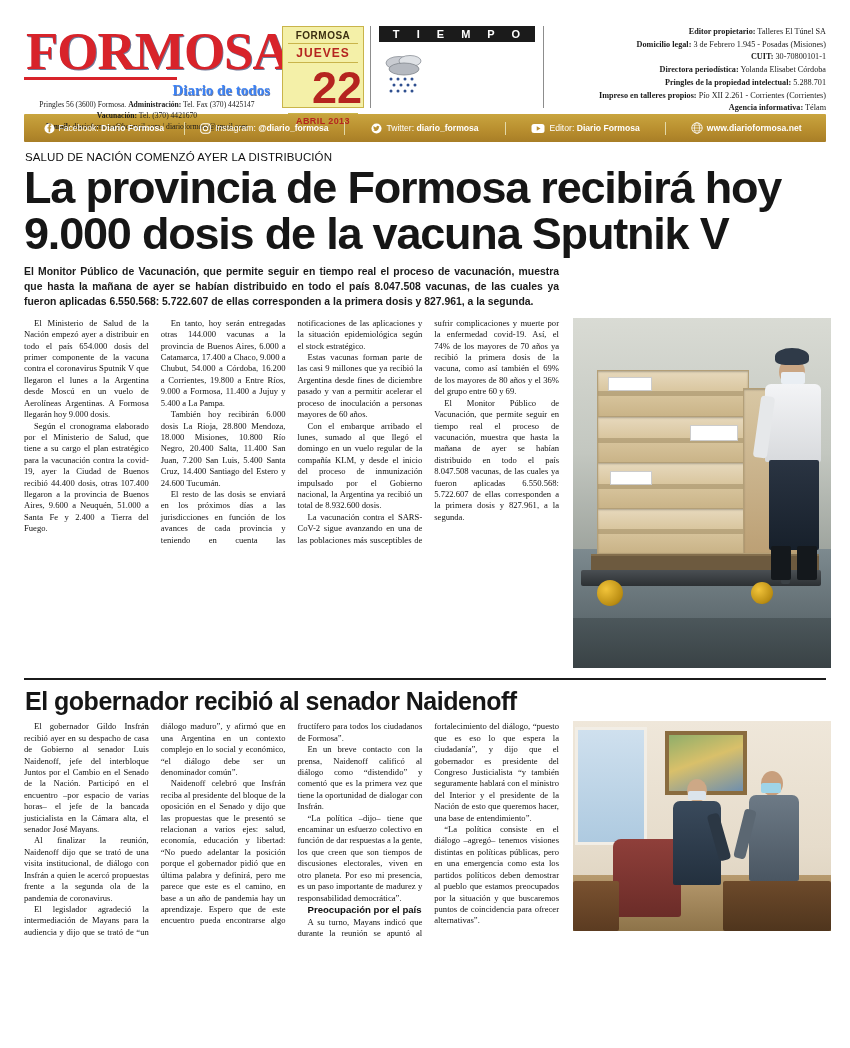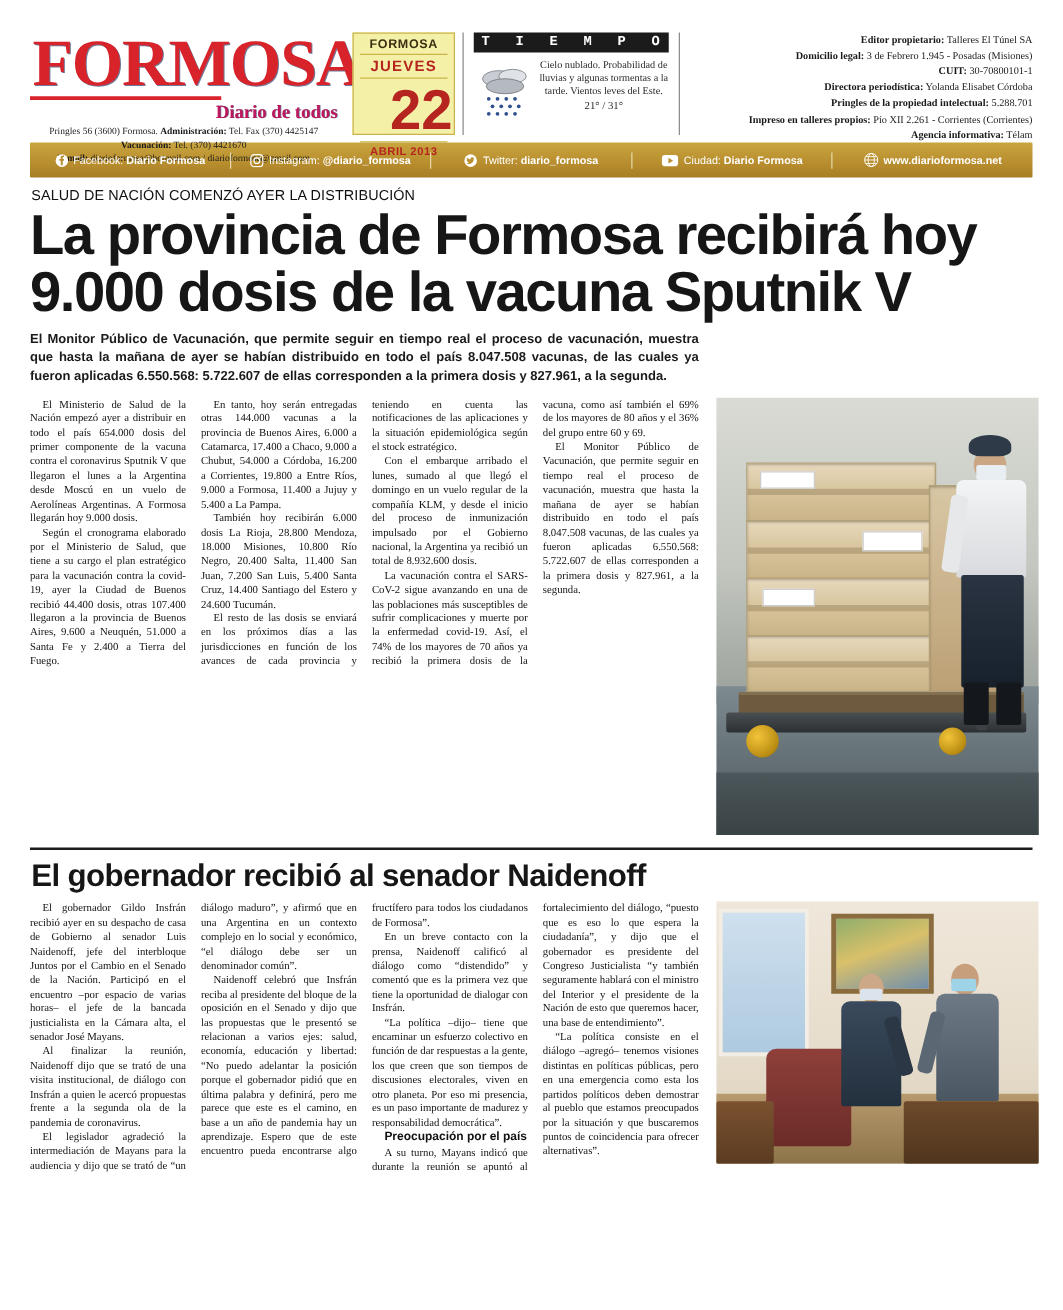--- a/index.html
+++ b/index.html
@@ -47,21 +47,21 @@
     letter-spacing: -1px;
     text-shadow: 0.8px 0.8px 0 #6f7b9b;
     margin: 0;
     padding-left: 2px;
   }
   .logo-sub {
     text-align: right;
     font-family: "Liberation Serif", serif;
     font-weight: bold;
     font-size: 15px;
-    color: #be185d;
+    color: #3b82f6;
     margin-top: -2px;
     letter-spacing: 0px;
     text-shadow: 0.6px 0.6px 0 #6f7b9b;
   }
   .logo-rule {
     height: 3px;
     background: #d8232a;
     margin: 1px 0 4px 0;
     width: 62%;
   }
@@ -121,21 +121,21 @@
     flex: 0 0 174px;
     width: 174px;
     border-left: 1px solid #8d8d8d;
     border-right: 1px solid #8d8d8d;
     padding: 0 8px;
     box-sizing: border-box;
   }
   .w-title {
     background: #1b1b1b;
     color: #fff;
-    font-family: Liberation Mono, monospace;
+    font-family: Liberation Sans, sans-serif;
     font-weight: bold;
     font-size: 11px;
     letter-spacing: 7px;
     text-align: center;
     padding: 2px 0 2px 6px;
   }
   .w-body { display: flex; margin-top: 5px; }
   .w-icon { flex: 0 0 52px; width: 52px; }
   .w-text {
     flex: 1;
@@ -437,24 +437,20 @@
                 <circle cx="22" cy="38" r="1.5"></circle>
               <circle cx="29" cy="38" r="1.5"></circle>
                 <circle cx="36" cy="38" r="1.5"></circle>
               <circle cx="12" cy="44" r="1.5"></circle>
                 <circle cx="19" cy="44" r="1.5"></circle>
               <circle cx="26" cy="44" r="1.5"></circle>
                 <circle cx="33" cy="44" r="1.5"></circle>
             </g>
           </svg>
         </div>
-        <div class="w-text">
-          <span>Cielo nublado. Probabilidad de lluvias y algunas tormentas a la tarde. Vientos leves del Este.</span>
-          <div class="w-temp">21° / 31°</div>
-        </div>
       </div>
     </div>
 
     <div class="mh-info">
       <div><b>Editor propietario:</b><span> Talleres El Túnel SA</span></div>
       <div><b>Domicilio legal:</b><span> 3 de Febrero 1.945 - Posadas (Misiones)</span></div>
       <div><b>CUIT:</b><span> 30-70800101-1</span></div>
       <div><b>Directora periodística:</b><span> Yolanda Elisabet Córdoba</span></div>
       <div><b>Pringles de la propiedad intelectual:</b><span> 5.288.701</span></div>
       <div><b>Impreso en talleres propios:</b><span> Pío XII 2.261 - Corrientes (Corrientes)</span></div>
@@ -495,21 +491,21 @@
       <span class="sb-label"><span>Twitter: </span><b>diario_formosa</b></span>
     </div>
 
     <div class="sb-item">
       <span class="sb-ico">
         <svg width="14" height="11" viewBox="0 0 28 20">
             <rect x="1" y="1" width="26" height="18" rx="5" fill="#fff"></rect>
             <path d="M11.5 5.5v9l7.5-4.5z" fill="#b98f2f"></path>
           </svg>
       </span>
-      <span class="sb-label"><span>Ciudad: </span><b>Diario Formosa</b></span>
+      <span class="sb-label"><span>Editor: </span><b>Diario Formosa</b></span>
     </div>
 
     <div class="sb-item">
       <span class="sb-ico">
         <svg width="12" height="12" viewBox="0 0 24 24">
             <circle cx="12" cy="12" r="10.5" fill="none" stroke="#fff" stroke-width="1.6"></circle>
             <ellipse cx="12" cy="12" rx="5" ry="10.5" fill="none" stroke="#fff" stroke-width="1.4"></ellipse>
             <path d="M1.5 12h21M3.2 6.5h17.6M3.2 17.5h17.6" stroke="#fff" stroke-width="1.3" fill="none"></path>
           </svg>
       </span>
@@ -521,20 +517,21 @@
   <h1 class="headline">La provincia de Formosa recibirá hoy 9.000 dosis de la vacuna Sputnik V</h1>
   <div class="standfirst">El Monitor Público de Vacunación, que permite seguir en tiempo real el proceso de vacunación, muestra que hasta la mañana de ayer se habían distribuido en todo el país 8.047.508 vacunas, de las cuales ya fueron aplicadas 6.550.568: 5.722.607 de ellas corresponden a la primera dosis y 827.961, a la segunda.</div>
 
   <div class="a1-wrap">
     <div class="a1-cols">
       <p>El Ministerio de Salud de la Nación empezó ayer a distribuir en todo el país 654.000 dosis del primer componente de la vacuna contra el coronavirus Sputnik V que llegaron el lunes a la Argentina desde Moscú en un vuelo de Aerolíneas Argentinas. A Formosa llegarán hoy 9.000 dosis.</p>
       <p>Según el cronograma elaborado por el Ministerio de Salud, que tiene a su cargo el plan estratégico para la vacunación contra la covid-19, ayer la Ciudad de Buenos recibió 44.400 dosis, otras 107.400 llegaron a la provincia de Buenos Aires, 9.600 a Neuquén, 51.000 a Santa Fe y 2.400 a Tierra del Fuego.</p>
       <p>En tanto, hoy serán entregadas otras 144.000 vacunas a la provincia de Buenos Aires, 6.000 a Catamarca, 17.400 a Chaco, 9.000 a Chubut, 54.000 a Córdoba, 16.200 a Corrientes, 19.800 a Entre Ríos, 9.000 a Formosa, 11.400 a Jujuy y 5.400 a La Pampa.</p>
       <p>También hoy recibirán 6.000 dosis La Rioja, 28.800 Mendoza, 18.000 Misiones, 10.800 Río Negro, 20.400 Salta, 11.400 San Juan, 7.200 San Luis, 5.400 Santa Cruz, 14.400 Santiago del Estero y 24.600 Tucumán.</p>
       <p>El resto de las dosis se enviará en los próximos días a las jurisdicciones en función de los avances de cada provincia y teniendo en cuenta las notificaciones de las aplicaciones y la situación epidemiológica según el stock estratégico.</p>
+      <p>Estas vacunas forman parte de las casi 9 millones que ya recibió la Argentina desde fines de diciembre pasado y van a permitir acelerar el proceso de inoculación a personas mayores de 60 años.</p>
       <p>Con el embarque arribado el lunes, sumado al que llegó el domingo en un vuelo regular de la compañía KLM, y desde el inicio del proceso de inmunización impulsado por el Gobierno nacional, la Argentina ya recibió un total de 8.932.600 dosis.</p>
       <p>La vacunación contra el SARS-CoV-2 sigue avanzando en una de las poblaciones más susceptibles de sufrir complicaciones y muerte por la enfermedad covid-19. Así, el 74% de los mayores de 70 años ya recibió la primera dosis de la vacuna, como así también el 69% de los mayores de 80 años y el 36% del grupo entre 60 y 69.</p>
       <p>El Monitor Público de Vacunación, que permite seguir en tiempo real el proceso de vacunación, muestra que hasta la mañana de ayer se habían distribuido en todo el país 8.047.508 vacunas, de las cuales ya fueron aplicadas 6.550.568: 5.722.607 de ellas corresponden a la primera dosis y 827.961, a la segunda.</p>
     </div>
 
     <div class="a1-photo">
       <div class="photo-box ph1">
         <div class="pal-wall"></div>
         <div class="pal-floor"></div>
 

